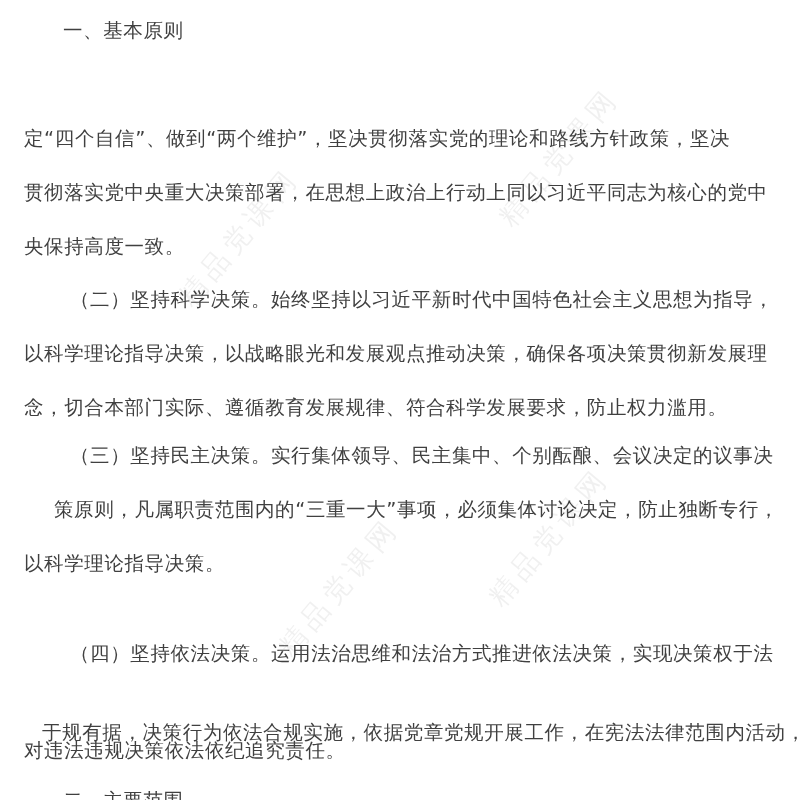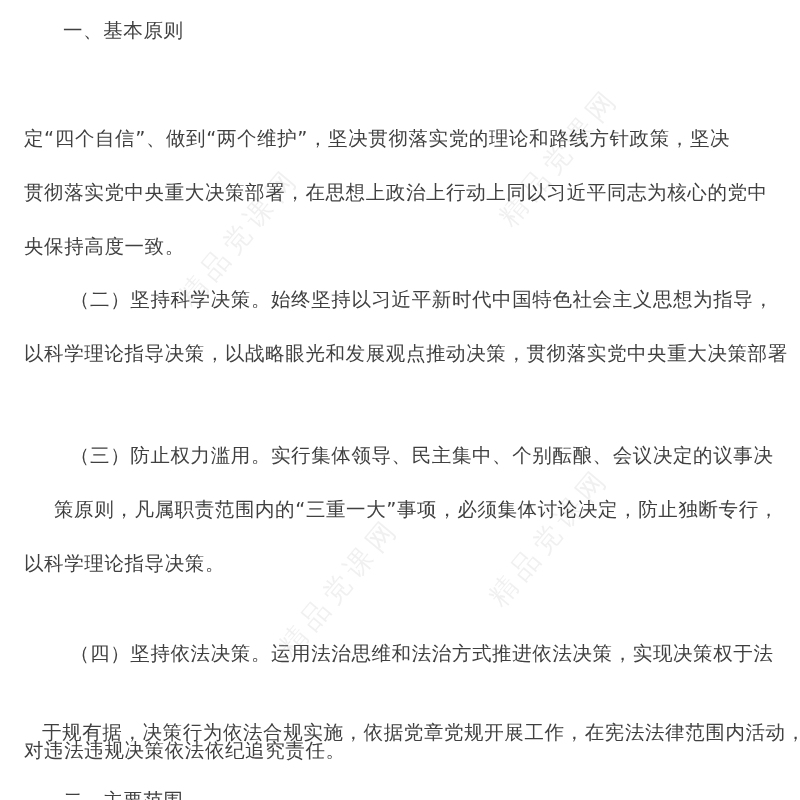--- a/index.html
+++ b/index.html
@@ -48,23 +48,24 @@
 
 <div class="page">
 
   <div class="line heading" style="top:18px;">一、基本原则</div>
 
   <div class="line" style="top:126px;">定“四个自信”、做到“两个维护”，坚决贯彻落实党的理论和路线方针政策，坚决</div>
   <div class="line" style="top:180px;text-align:right;">贯彻落实党中央重大决策部署，在思想上政治上行动上同以习近平同志为核心的党中</div>
   <div class="line" style="top:234px;">央保持高度一致。</div>
 
   <div class="line indent" style="top:287px;">（二）坚持科学决策。始终坚持以习近平新时代中国特色社会主义思想为指导，</div>
-  <div class="line" style="top:341px;">以科学理论指导决策，以战略眼光和发展观点推动决策，贯彻落实党中央重大决策部署</div>
+  <div class="line" style="top:341px;">以科学理论指导决策，以战略眼光和发展观点推动决策，确保各项决策贯彻新发展理</div>
+  <div class="line" style="top:395px;">念，切合本部门实际、遵循教育发展规律、符合科学发展要求，防止权力滥用。</div>
 
-  <div class="line indent" style="top:443px;">（三）防止权力滥用。实行集体领导、民主集中、个别酝酿、会议决定的议事决</div>
+  <div class="line indent" style="top:443px;">（三）坚持民主决策。实行集体领导、民主集中、个别酝酿、会议决定的议事决</div>
   <div class="line" style="top:497px;margin-left:30px;">策原则，凡属职责范围内的“三重一大”事项，必须集体讨论决定，防止独断专行，</div>
   <div class="line" style="top:551px;">以科学理论指导决策。</div>
 
   <div class="line indent" style="top:630px;margin-top:11px;">（四）坚持依法决策。运用法治思维和法治方式推进依法决策，实现决策权于法</div>
   <div class="line" style="top:720px;margin-left:18px;">于规有据，决策行为依法合规实施，依据党章党规开展工作，在宪法法律范围内活动，</div>
   <div class="line" style="top:738px;">对违法违规决策依法依纪追究责任。</div>
 
   <div class="line heading" style="top:788px;">二、主要范围</div>
 
   <div class="watermark" style="left:170px; top:290px;">精品党课网</div>

